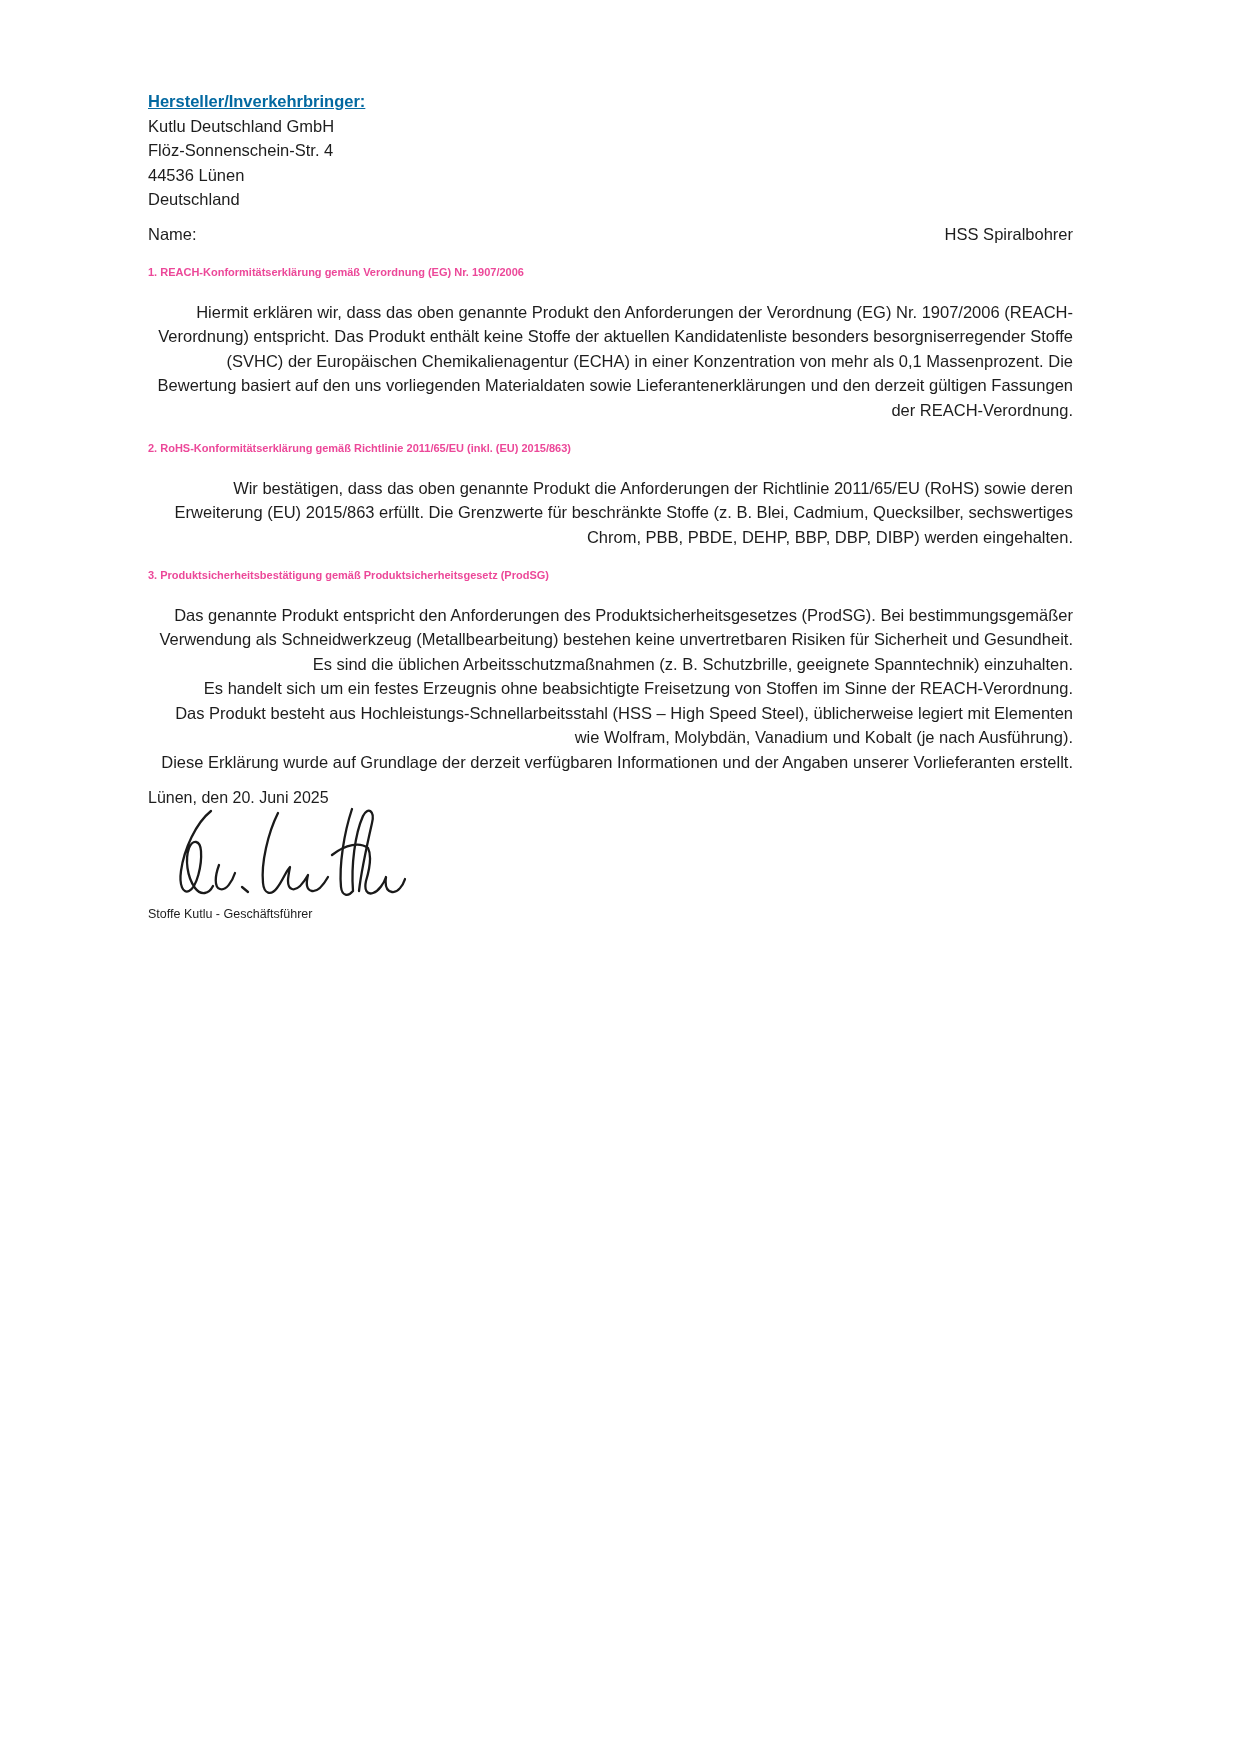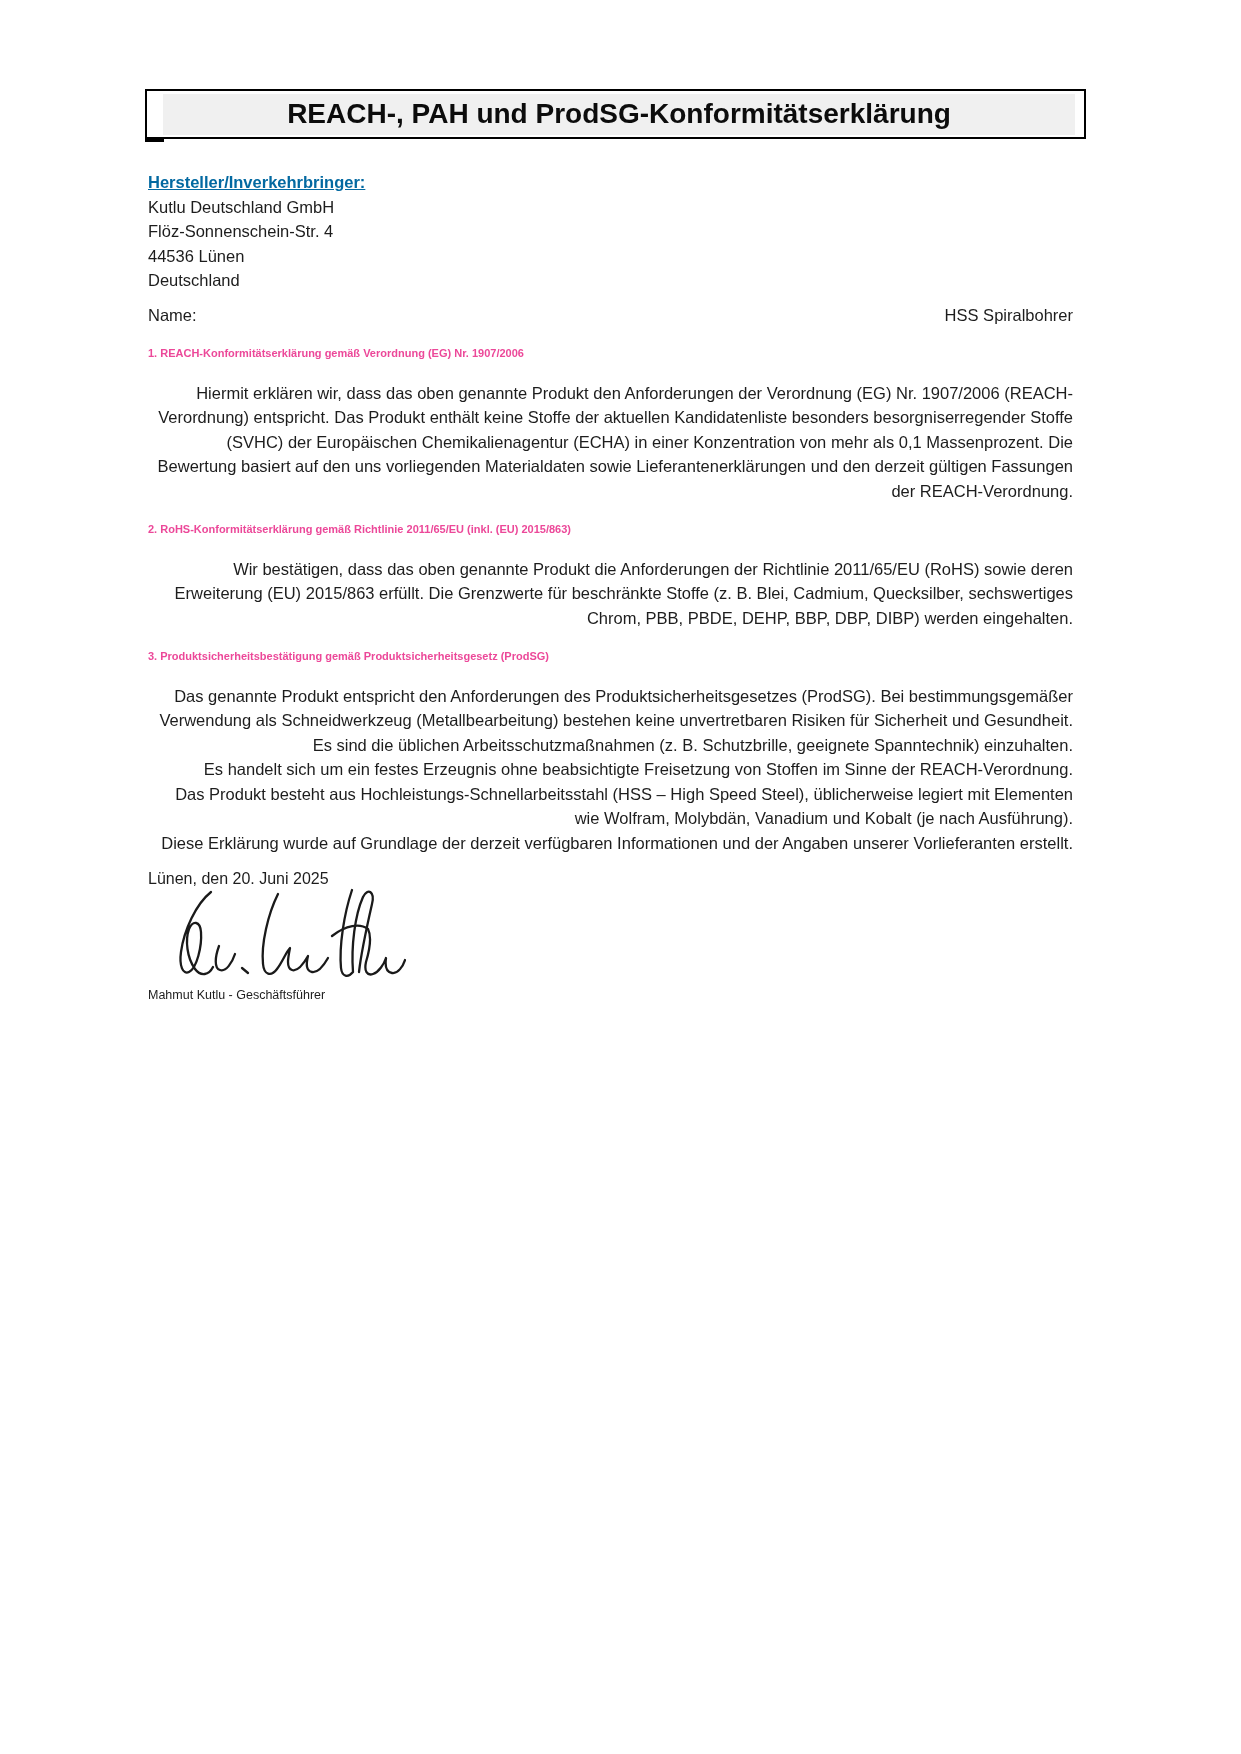--- a/index.html
+++ b/index.html
@@ -81,25 +81,20 @@
     margin: 9px 0 0 0;
     font-size: 12.5px;
     line-height: 16px;
   }
 </style>
 </head>
 <body>
 
 <div class="page">
 
-  <div class="title-box">
-    <div class="title-inner" style="background:#f0f0f0;">
-      <h1 class="doc-title">REACH-, PAH und ProdSG-Konformitätserklärung</h1>
-    </div>
-  </div>
 
   <div class="content">
 
     <p class="mfr-heading">Hersteller/Inverkehrbringer:</p>
     <div>
       <p class="addr-line">Kutlu Deutschland GmbH</p>
       <p class="addr-line">Flöz-Sonnenschein-Str. 4</p>
       <p class="addr-line">44536 Lünen</p>
       <p class="addr-line">Deutschland</p>
     </div>
@@ -130,16 +125,16 @@
       <svg width="250" height="90" viewBox="0 0 250 90" fill="none" xmlns="http://www.w3.org/2000/svg" stroke="#1a1a1a" stroke-width="2.3" stroke-linecap="round" stroke-linejoin="round">
         <path d="M55,4 C40,16 28,42 25,64 C23,78 27,87 33,84 C41,80 46,58 45,44 C44,33 37,32 33,41 C29,52 31,70 39,81 C45,89 53,87 57,79"></path>
         <path d="M63,58 C59,69 58,80 64,82 C70,84 76,75 79,66"></path>
         <path d="M86,80 L92,85"></path>
         <path d="M122,6 C112,26 105,56 107,76 C108,87 115,89 121,81 C127,73 130,64 134,60 C132,70 130,80 136,82 C142,84 148,75 152,68 C150,76 150,83 156,84 C162,85 168,77 172,70"></path>
         <path d="M196,2 C188,26 183,58 185,80 C186,89 192,90 197,84 C195,58 199,27 207,9 C212,-1 219,4 216,16 C211,38 205,66 203,84"></path>
         <path d="M176,48 C190,37 204,35 212,41 C216,49 213,64 210,74 C208,83 211,88 217,86 C223,84 228,76 230,70 C229,77 230,84 236,85 C242,86 247,78 249,72"></path>
       </svg>
     </div>
 
-    <p class="signer-line">Mahmut Kutlu - Geschäftsführer</p>
+    <p class="signer-line">Stoffe Kutlu - Geschäftsführer</p>
 
   </div>
 </div>
 
 </body></html>

